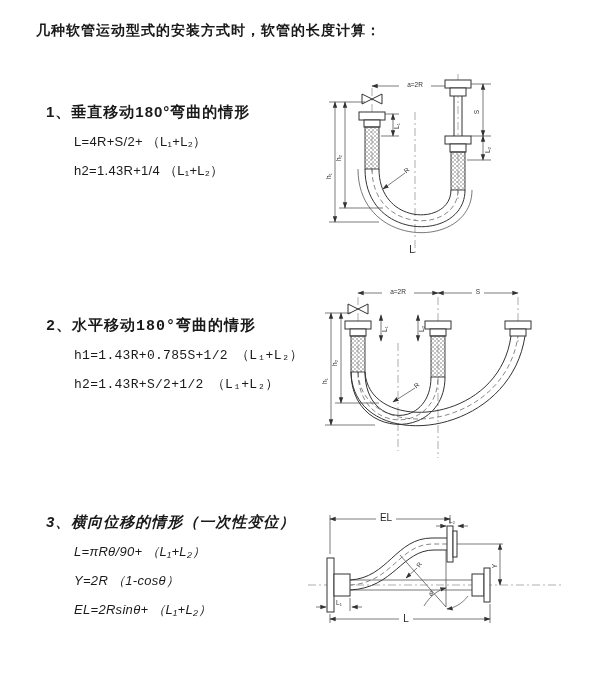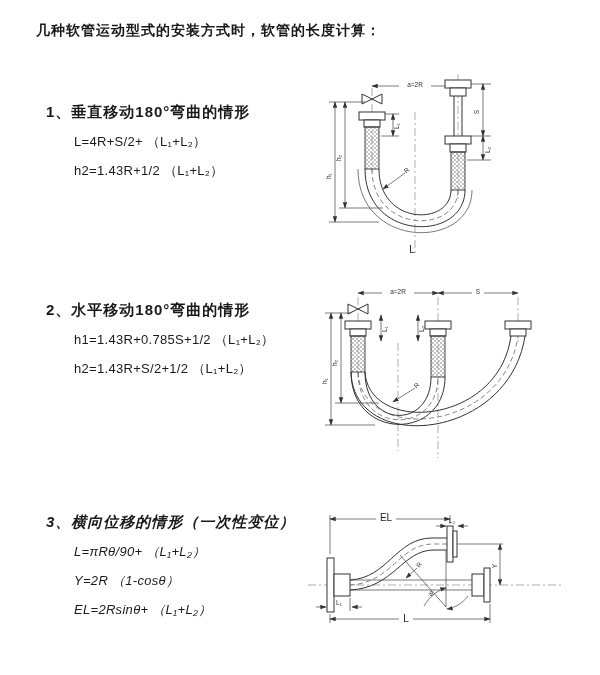--- a/index.html
+++ b/index.html
@@ -4,21 +4,21 @@
 <style>
   html,body{margin:0;padding:0;background:#e8e8e8;}
   .page{
     position:relative;width:600px;height:675px;background:#ffffff;
     font-family:"Liberation Sans","DejaVu Sans",sans-serif;color:#1a1a1a;
     overflow:hidden;margin:0 auto;
   }
   .title{position:absolute;left:36px;top:22px;font-size:14px;font-weight:700;letter-spacing:1px;}
   .sec{position:absolute;}
   #sec1{left:46px;top:103px;}
-  #sec2{left:46px;top:301px;}
+  #sec2{left:46px;top:316px;font-family:Liberation Mono, monospace;}
   #sec3{left:46px;top:513px;font-style:italic;}
   .sec-heading{font-size:15px;font-weight:700;letter-spacing:1px;}
   .formula{margin:11px 0 0 28px;font-size:13px;font-weight:400;letter-spacing:0.3px;white-space:nowrap;}
   .diagram{position:absolute;}
   #dia1{left:315px;top:72px;}
   #dia2{left:313px;top:283px;}
   #dia3{left:300px;top:500px;text-align:center;}
   svg{display:block;}
   svg text{font-family:"Liberation Sans","DejaVu Sans",sans-serif;fill:#222;}
   .ln{stroke:#333;stroke-width:1;fill:none;}
@@ -34,21 +34,21 @@
 </head>
 <body>
 
 <div class="page">
 
   <div class="title">几种软管运动型式的安装方式时，软管的长度计算：</div>
 
   <div class="sec" id="sec1">
     <div class="sec-heading">1、垂直移动180°弯曲的情形</div>
     <div class="formula">L=4R+S/2+ （L₁+L₂）</div>
-    <div class="formula">h2=1.43R+1/2 （L₁+L₂）</div>
+    <div class="formula">h2=1.43R+1/4 （L₁+L₂）</div>
   </div>
 
   <div class="diagram" id="dia1">
     <svg width="280" height="185" viewBox="0 0 280 185">
       <defs>
         <pattern id="d1b" width="4" height="4" patternUnits="userSpaceOnUse">
           <path d="M0,4 L4,0 M0,0 L4,4" stroke="#888" stroke-width="0.5"></path>
         </pattern>
         <marker id="d1a" viewBox="0 0 10 10" refX="9" refY="5" markerWidth="9" markerHeight="9" orient="auto-start-reverse">
           <path d="M0,1.5 L10,5 L0,8.5 Z" fill="#333"></path>

